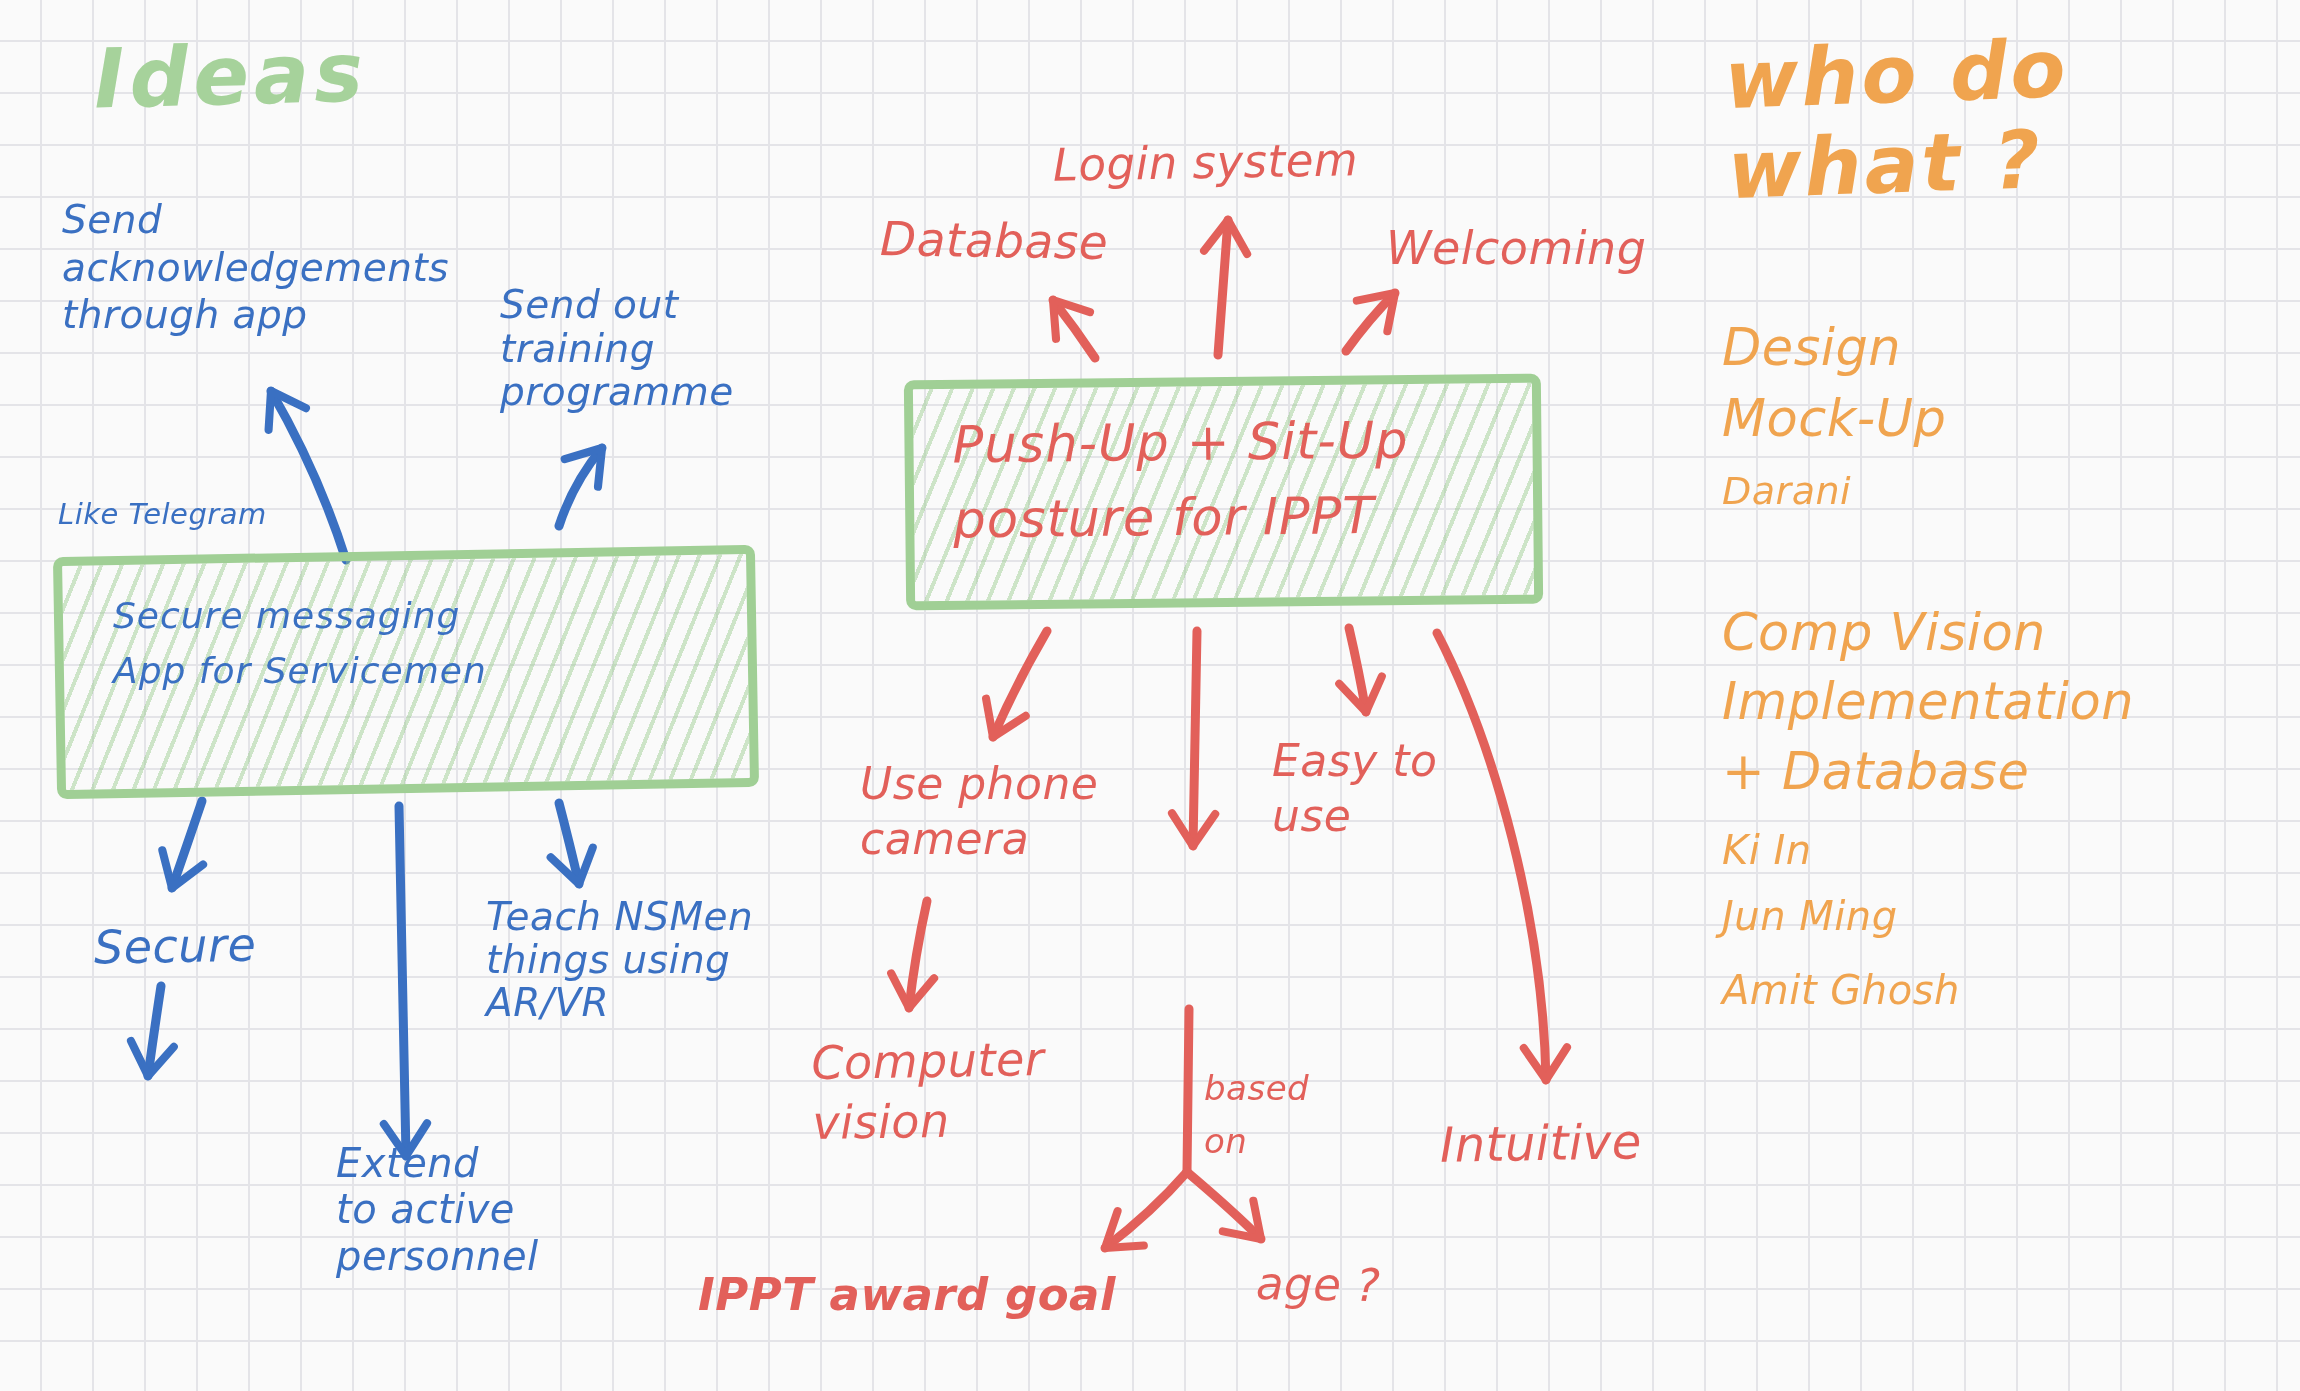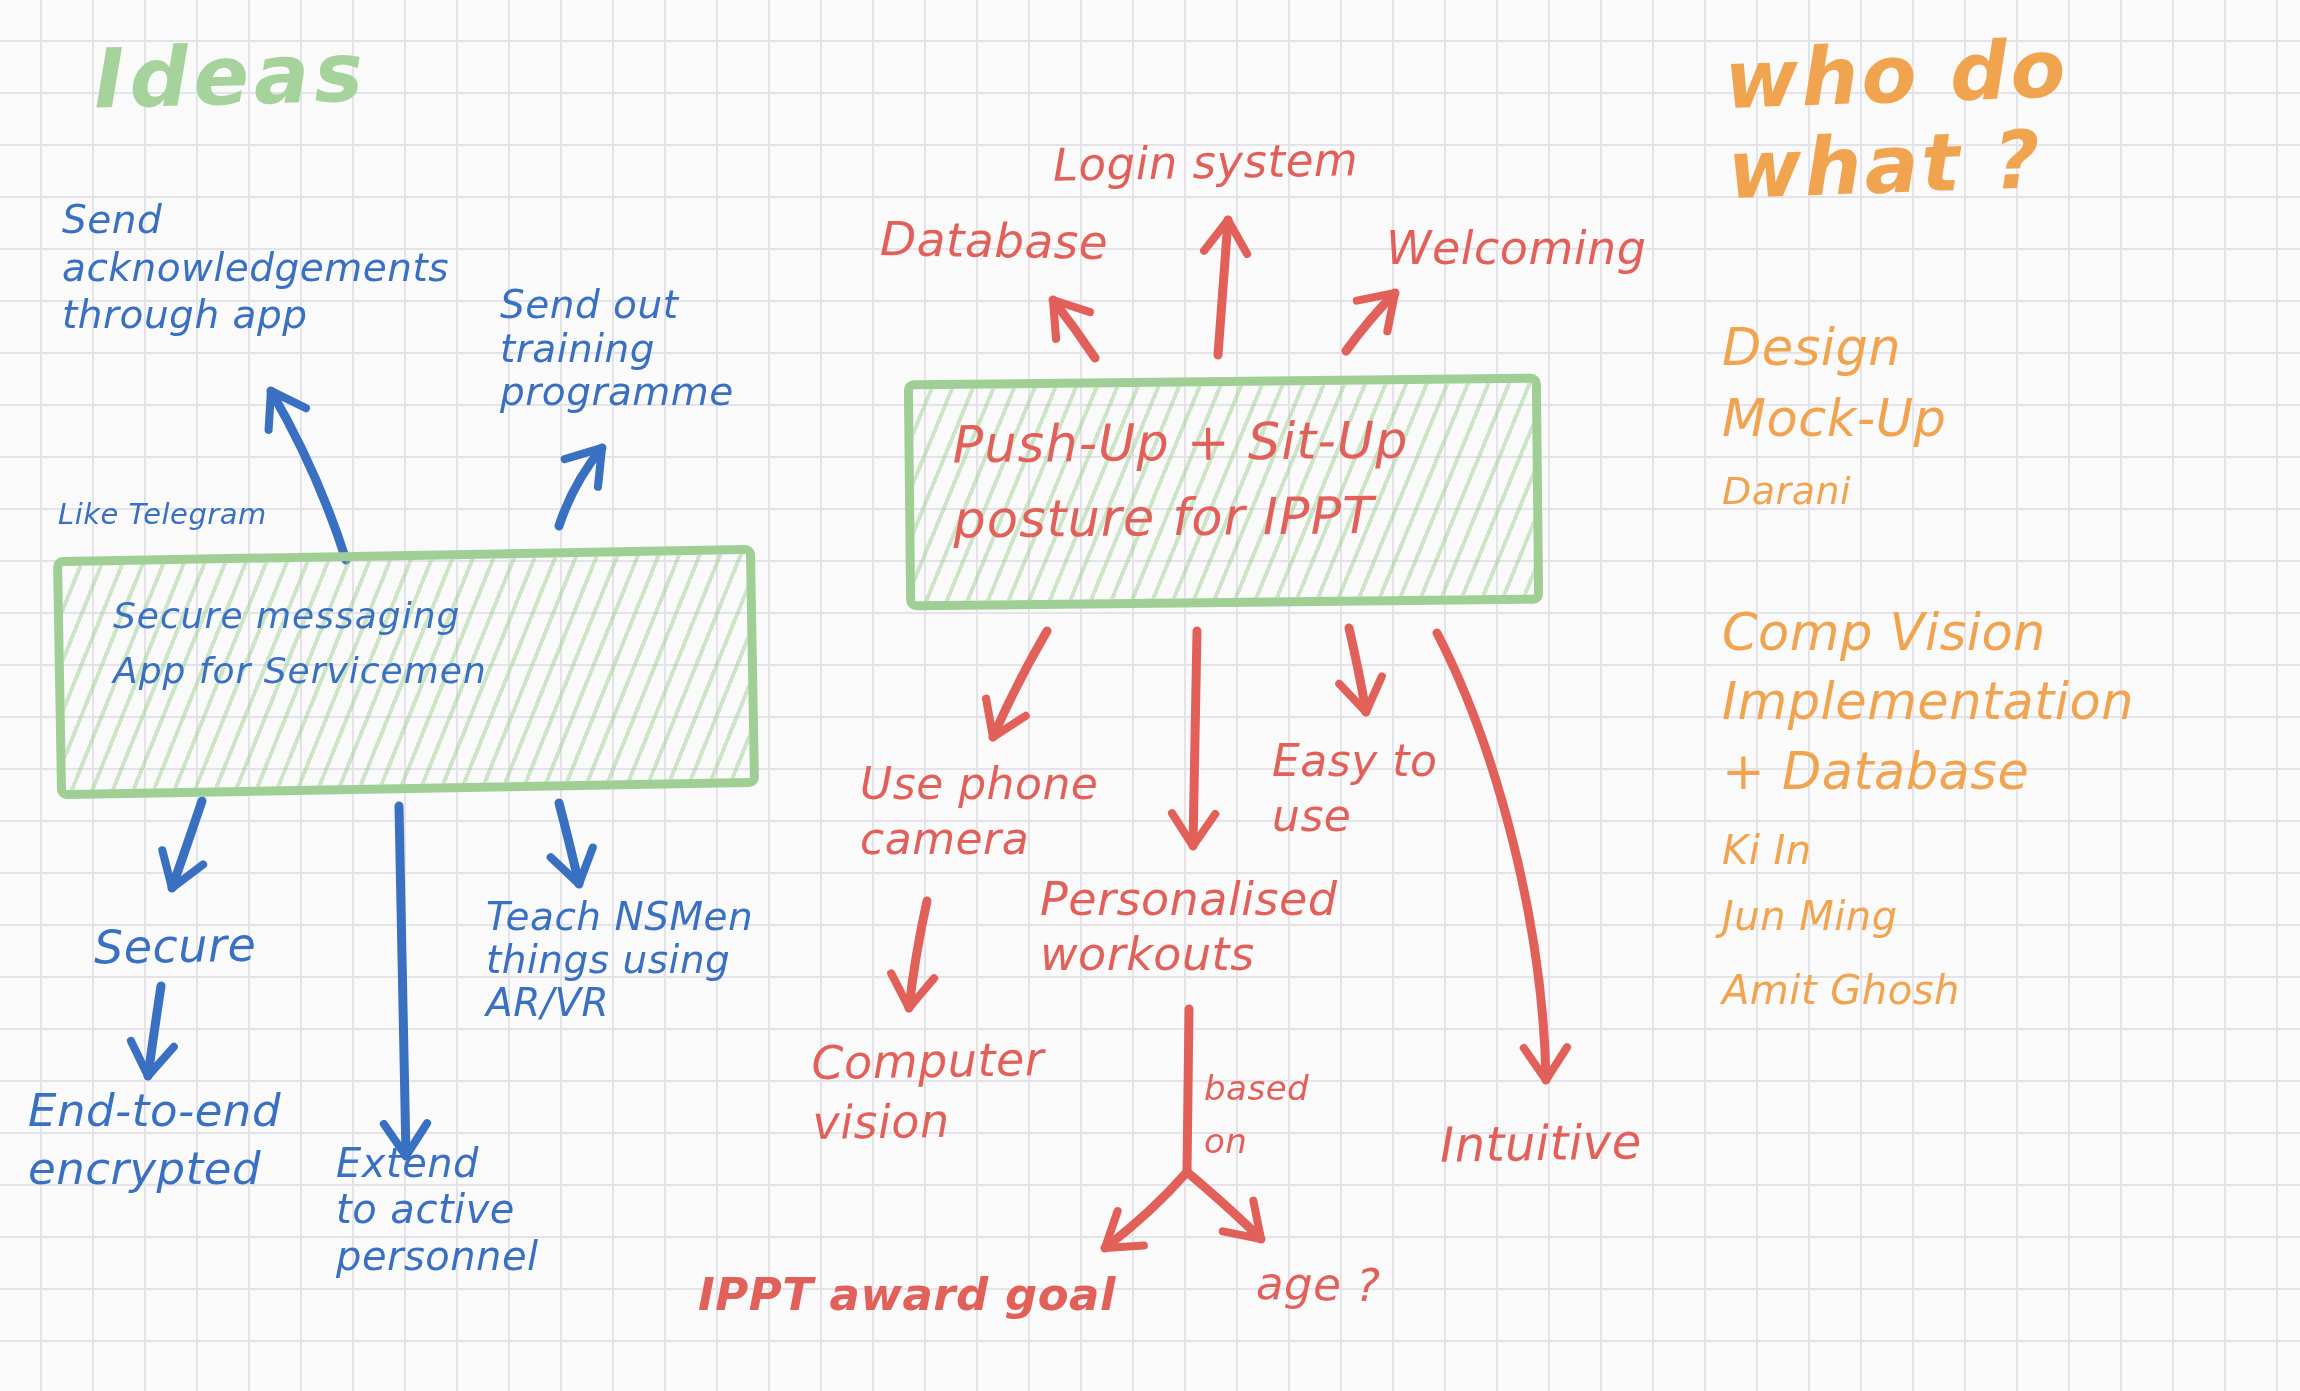--- a/index.html
+++ b/index.html
@@ -95,40 +95,36 @@
   <div class="note blue" style="left:62px;top:196px;font-size:39px;">Send
 acknowledgements
 through app</div>
   <div class="note blue" style="left:500px;top:283px;font-size:39px;line-height:1.12;">Send out
 training
 programme</div>
   <div class="note blue" style="left:58px;top:497px;font-size:29px;">Like Telegram</div>
   <div class="boxlabel blue" style="left:113px;top:588px;font-size:36px;line-height:1.53;">Secure messaging
 App for Servicemen</div>
   <div class="note blue tilt-a" style="left:94px;top:918px;font-size:46px;">Secure</div>
-  <div class="note blue" style="left:28px;top:1082px;font-size:45px;line-height:1.28;">End-to-end
-encrypted</div>
   <div class="note blue" style="left:336px;top:1140px;font-size:40px;line-height:1.16;">Extend
 to active
 personnel</div>
   <div class="note blue" style="left:486px;top:896px;font-size:39px;line-height:1.1;">Teach NSMen
 things using
 AR/VR</div>
 
   <div class="note red tilt-b" style="left:880px;top:212px;font-size:47px;">Database</div>
   <div class="note red tilt-a" style="left:1053px;top:136px;font-size:45px;">Login system</div>
   <div class="note red" style="left:1354px;top:220px;font-size:46px;margin-left:32px;">Welcoming</div>
   <div class="boxlabel red" style="left:953px;top:406px;font-size:51px;line-height:1.47;transform:rotate(-0.6deg);">Push-Up + Sit-Up
 posture for IPPT</div>
   <div class="note red" style="left:860px;top:756px;font-size:44px;line-height:1.25;">Use phone
 camera</div>
   <div class="note red" style="left:1272px;top:733px;font-size:44px;line-height:1.25;">Easy to
 use</div>
-  <div class="note red" style="left:1040px;top:872px;font-size:46px;line-height:1.2;">Personalised
-workouts</div>
   <div class="note red tilt-a" style="left:812px;top:1032px;font-size:46px;line-height:1.3;">Computer
 vision</div>
   <div class="note red" style="left:1204px;top:1062px;font-size:34px;line-height:1.55;">based
 on</div>
   <div class="note red" style="left:698px;top:1268px;font-size:45px;font-weight:bold;">IPPT award goal</div>
   <div class="note red tilt-b" style="left:1256px;top:1258px;font-size:45px;">age ?</div>
   <div class="note red tilt-a" style="left:1440px;top:1114px;font-size:48px;">Intuitive</div>
 
   <div class="note orange bold tilt-c" style="left:1726px;top:30px;font-size:80px;line-height:1.12;letter-spacing:3px;">who do
 what ?</div>

